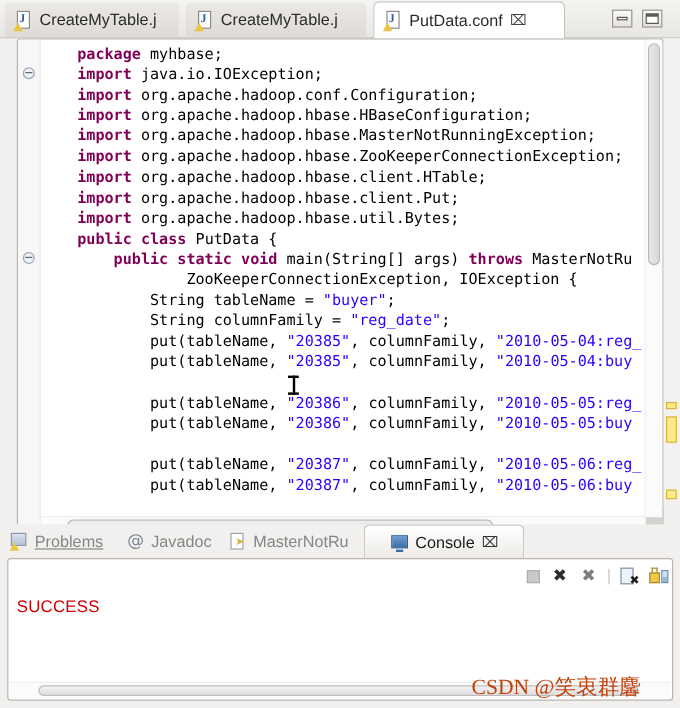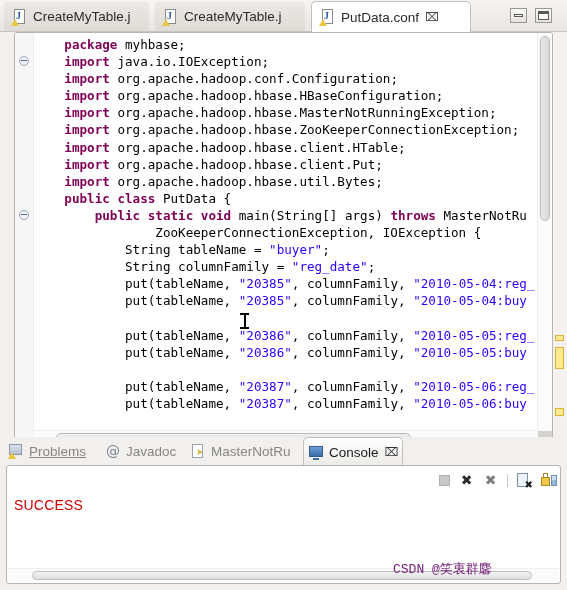--- a/index.html
+++ b/index.html
@@ -298,21 +298,21 @@
     white-space: nowrap;
   }
   .ctab.inactive { color: #888684; }
   .ctab.active {
     color: #1a1a1a;
     background: linear-gradient(to bottom, #ffffff 0%, #eceae6 100%);
     border: 1px solid #c3c0ba;
     border-bottom: none;
     border-top-left-radius: 5px;
     border-top-right-radius: 5px;
-    padding: 0 4px;
+    padding: 0 21px;
   }
   #ctab-problems   { left: 8px; text-decoration: underline; }
   #ctab-javadoc    { left: 105px; }
   #ctab-declaration{ left: 190px; }
   #ctab-console    { left: 303px; }
 
   .ctab-icon {
     width: 16px; height: 15px;
     margin-right: 5px;
     position: relative;
@@ -482,24 +482,24 @@
     background: linear-gradient(to bottom, #f2f2f2, #dfdfdf);
     border: 1px solid #bdbdbd;
     border-radius: 5px;
     box-sizing: border-box;
   }
 
   
   #watermark {
     position: absolute;
     left: 393px; top: 560px;
-    font-size: 13px;
-    color: #701a75;
+    font-size: 18px;
+    color: #c2410c;
     white-space: nowrap;
-    font-family: Liberation Mono, monospace;
+    font-family: Liberation Serif, serif;
     z-index: 9;
   }
 </style>
 </head>
 <body>
 
 <div id="editor-part">
 
   <div id="editor-tabbar">
 

